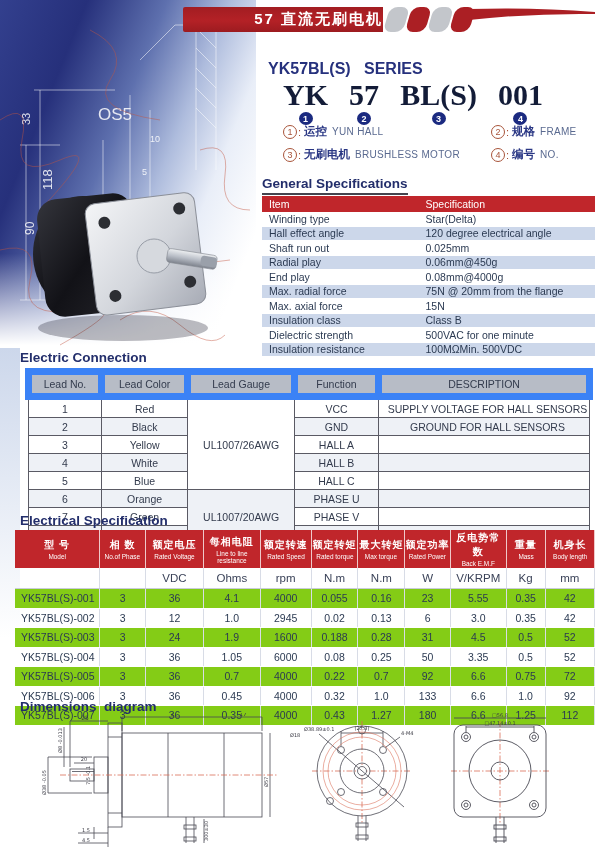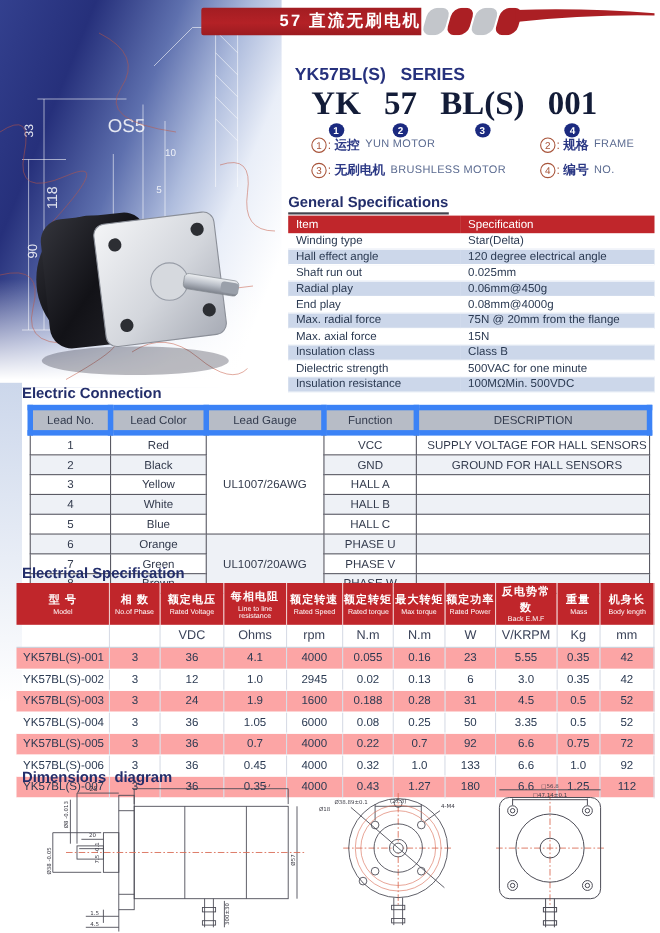--- a/index.html
+++ b/index.html
@@ -48,38 +48,38 @@
   .gs-table{position:absolute;left:262px;top:196px;width:333px;border-collapse:collapse;
     font-size:10.5px;table-layout:fixed;}
   .gs-table th{background:#c0262b;color:#fff;font-weight:normal;text-align:left;
     padding:2px 0 2px 7px;font-size:10.5px;height:12px;}
   .gs-table td{padding:0 0 0 7px;height:13.5px;border-bottom:1px solid #fff;color:#2b3a52;}
   .gs-table tr.alt td{background:#ccd7ea;}
 
   
   .ec-table{position:absolute;left:25px;top:368px;width:568px;border-collapse:collapse;
     font-size:10.5px;table-layout:fixed;border:1px solid #4c4c55;}
-  .ec-table th{background:#b7bcc6;color:#333b4d;font-weight:normal;border:5px solid #3b82f6;
+  .ec-table th{background:#b7bcc6;color:#333b4d;font-weight:normal;border:7px solid #3b82f6;
     height:16px;font-size:10.5px;}
   .ec-table td{border:1px solid #5a5a64;text-align:center;height:15px;color:#333b4d;background:#fff;}
   .ec-table tr.alt td{background:#eef1f6;}
   .ec-table td.gauge{background:#fff;}
   .ec-table td.desc{text-align:center;padding-left:8px;}
 
   
   .es-table{position:absolute;left:15px;top:530px;width:580px;border-collapse:collapse;
     table-layout:fixed;font-size:10.5px;}
   .es-table th{background:#c0262b;color:#fff;font-weight:normal;vertical-align:middle;
     border-right:1px solid rgba(255,255,255,.75);height:30px;padding:1px 0;}
   .es-table th .cn{font-size:10px;font-weight:bold;letter-spacing:1px;}
   .es-table th .en{font-size:7px;margin-top:1px;transform:scale(.92);}
   .es-table td{text-align:center;height:16.5px;border-right:1px solid #d8dce6;
     border-bottom:1px solid #fff;color:#2b3a52;}
   .es-table tr.units td{height:18px;font-size:11.5px;color:#3a4258;border-bottom:1px solid #c9cdd8;}
-  .es-table tr.alt td{background:#fca5a5;}
+  .es-table tr.alt td{background:#84cc16;}
   .es-table td.model{text-align:left;padding-left:6px;}
 
   
   .dims-svg{position:absolute;left:8px;top:713px;}
   .dims-svg text{font-family:"DejaVu Sans",sans-serif;font-size:6px;fill:#3a3a44;}
   .dims-svg .tiny{font-size:5px;}
   .photo-svg{position:absolute;left:0;top:0;}
 </style>
 </head>
 <body>
@@ -199,21 +199,21 @@
       <div class="part">
         <div class="ptext">001</div>
         <div class="badge">4</div>
       </div>
     </div>
   <div class="legend">
       <div class="leg">
         <span class="lnum">1</span>
         <span class="lsep">:</span>
         <span class="lcn">运控</span>
-        <span class="len">YUN MOTOR</span>
+        <span class="len">YUN HALL</span>
       </div>
       <div class="leg">
         <span class="lnum">2</span>
         <span class="lsep">:</span>
         <span class="lcn">规格</span>
         <span class="len">FRAME</span>
       </div>
       <div class="leg">
         <span class="lnum">3</span>
         <span class="lsep">:</span>

